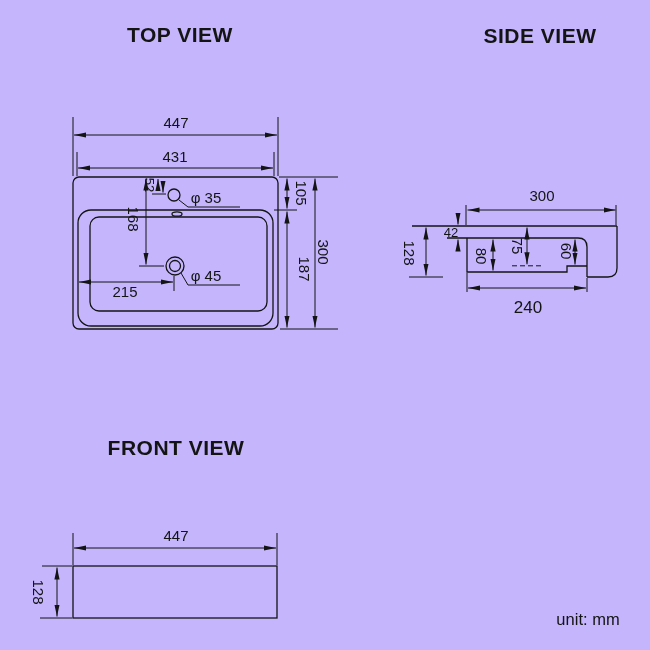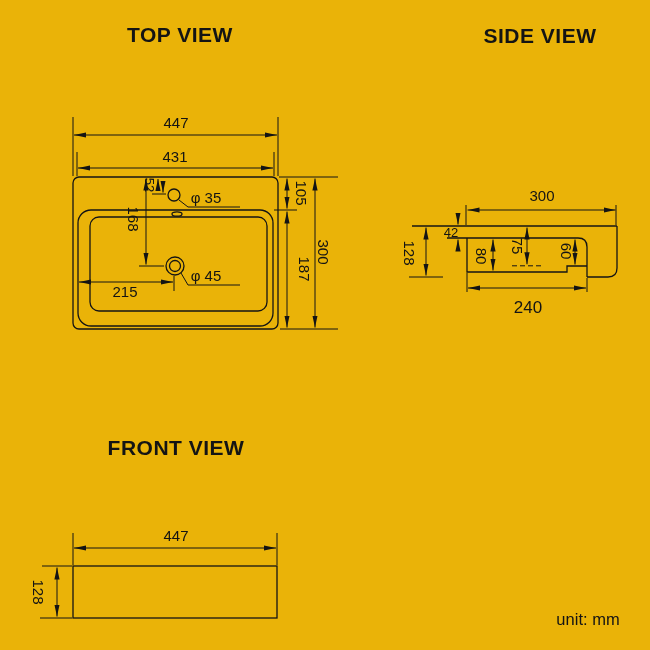--- a/index.html
+++ b/index.html
@@ -1,16 +1,16 @@
 <!DOCTYPE html>
 <html><head>
 <meta charset="utf-8">
 <style>
   html,body{margin:0;padding:0;background:#ffffff;}
-  .sheet{position:relative;width:650px;height:650px;background:#eab308;overflow:hidden;}
+  .sheet{position:relative;width:650px;height:650px;background:#c4b5fd;overflow:hidden;}
   svg{display:block;}
   svg line, svg path, svg rect, svg circle, svg ellipse{stroke:#141414;fill:none;}
   .o{stroke-width:1.3px;}
   .t{stroke-width:1px;}
   .dim{stroke-width:1px;marker-start:url(#aS);marker-end:url(#aE);}
   .ae{stroke-width:1px;marker-end:url(#aE);}
   .dash{stroke-dasharray:5 3;}
   text{fill:#141414;stroke:none;font-family:"Liberation Sans","DejaVu Sans",sans-serif;}
   .dt{font-size:15px;}
   .ds{font-size:13px;}

